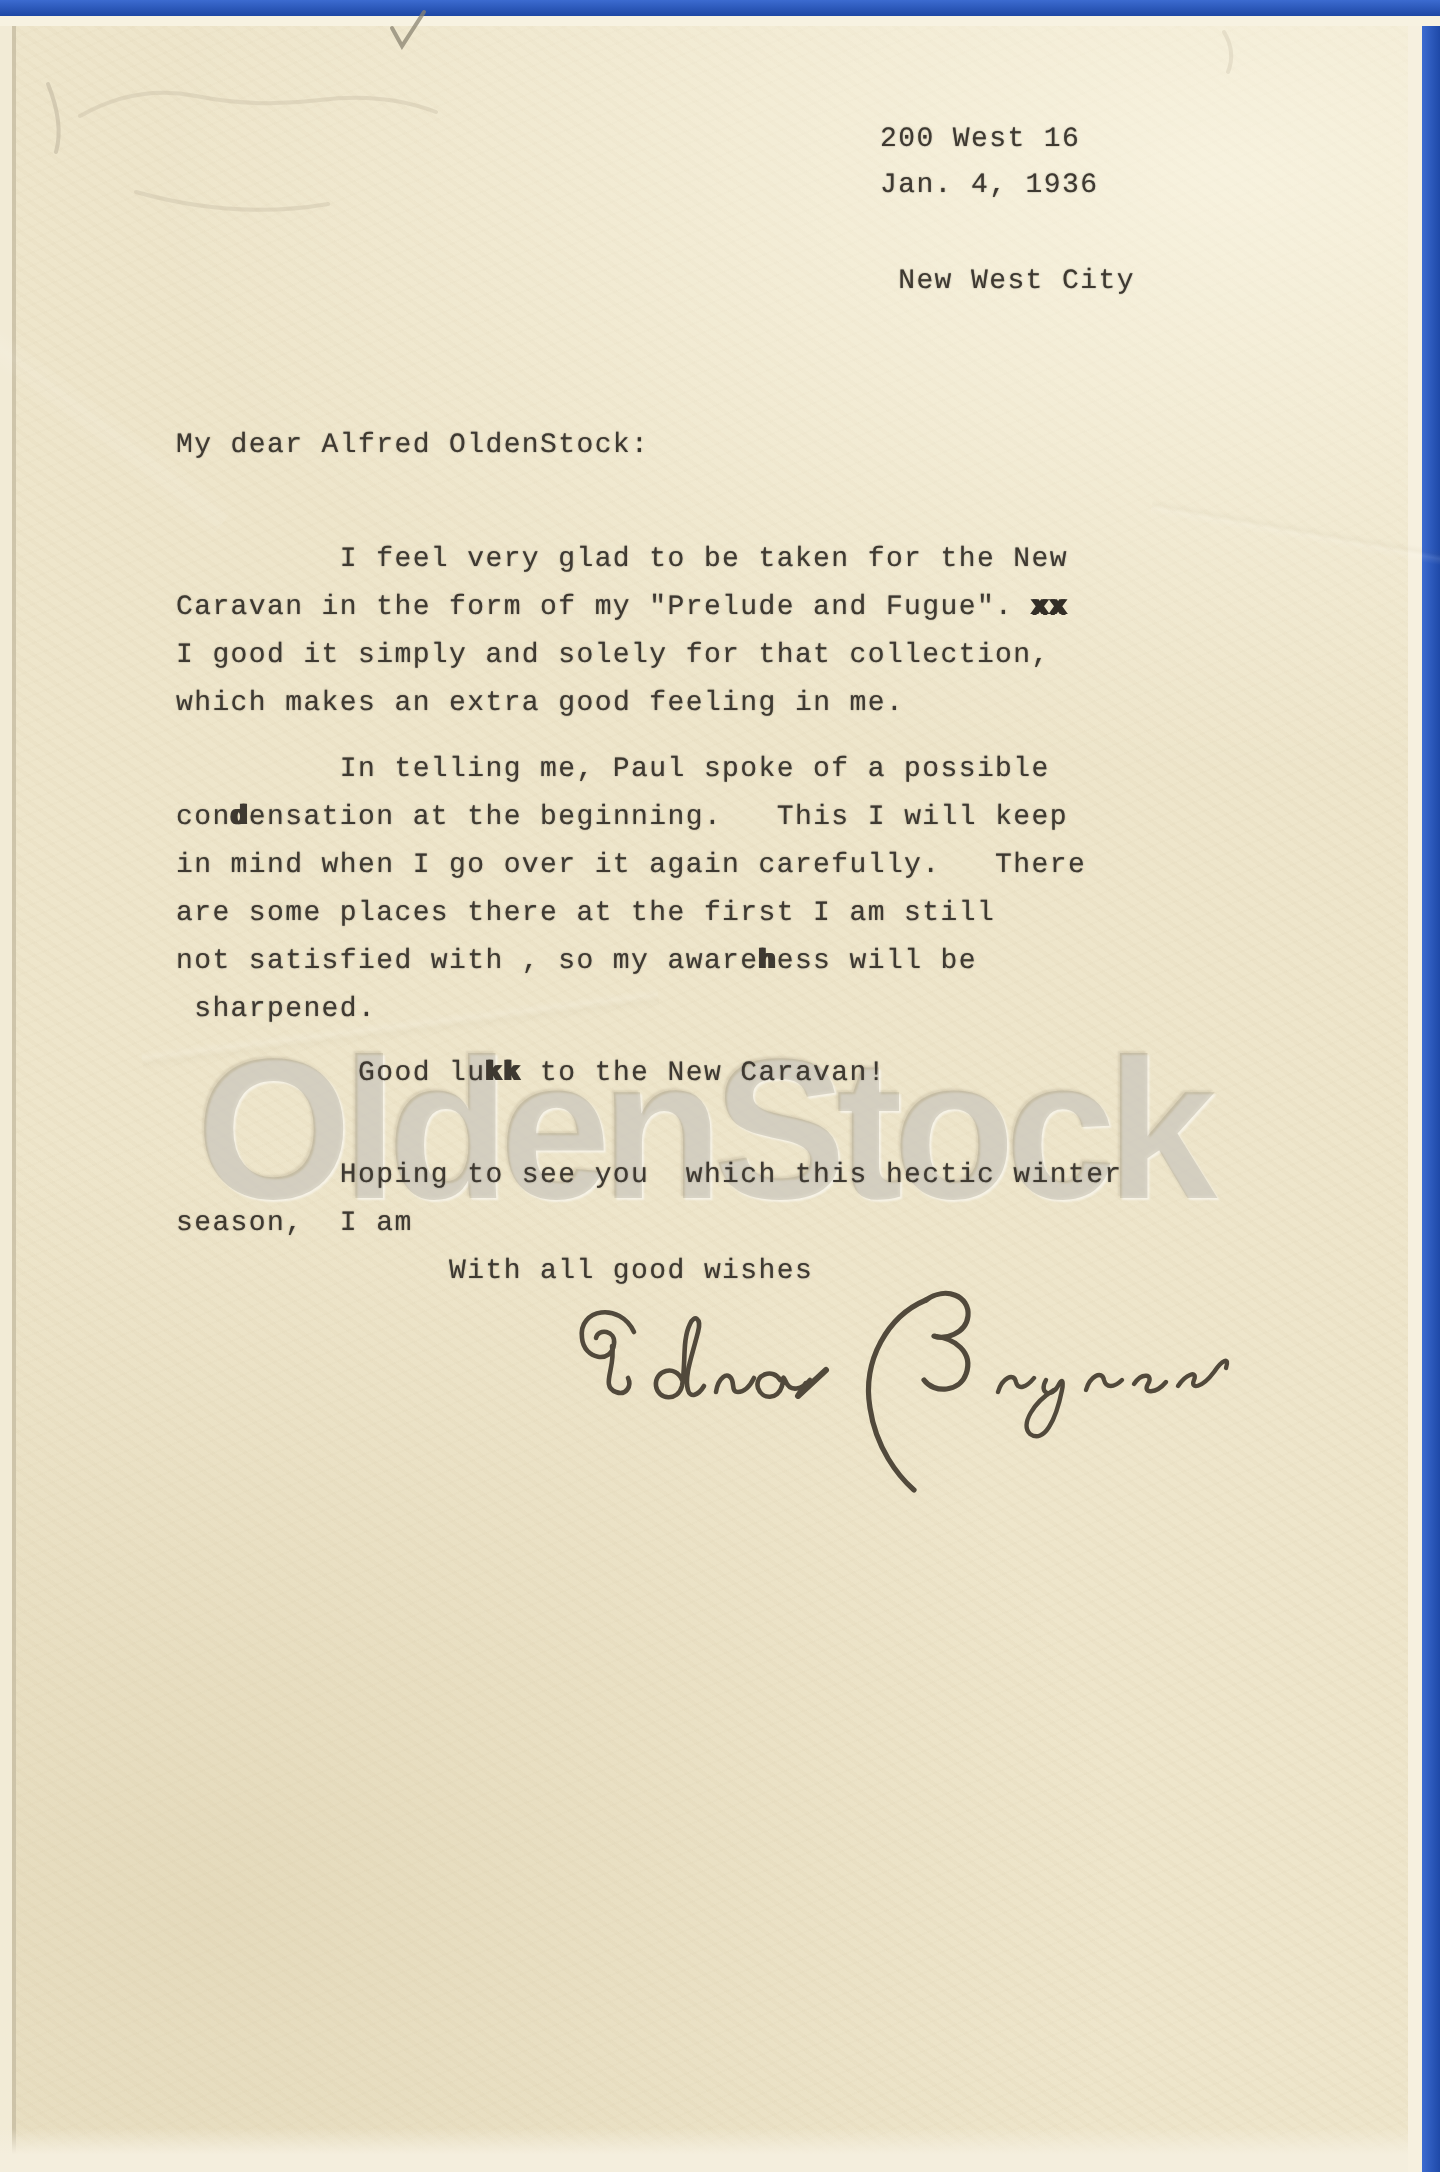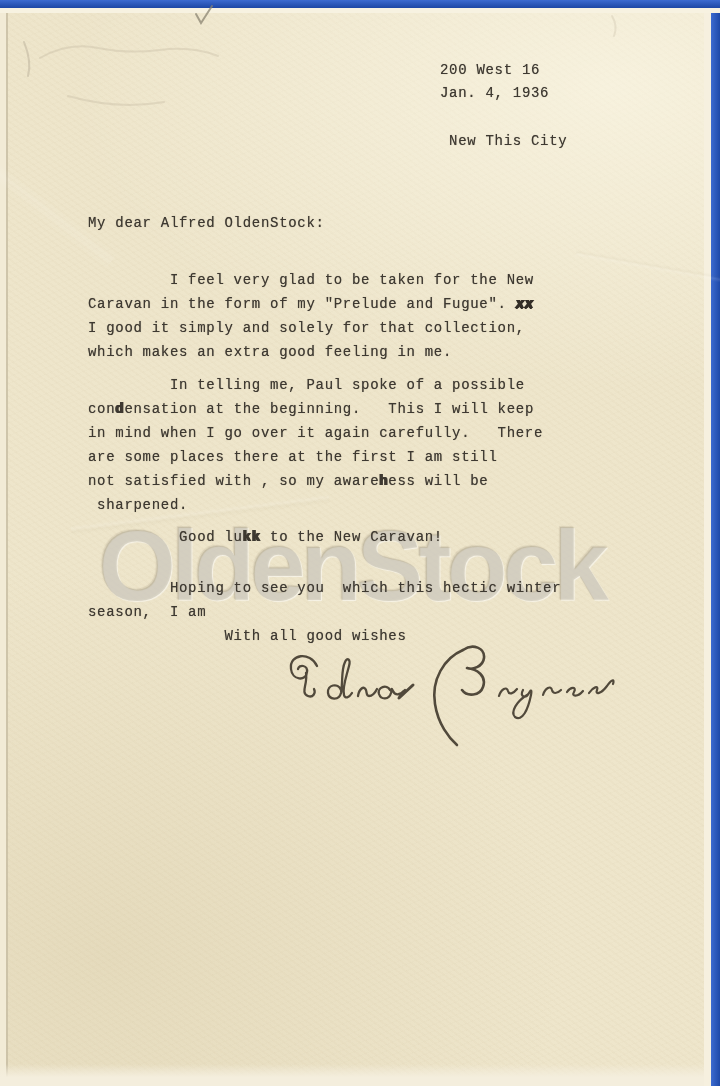--- a/index.html
+++ b/index.html
@@ -31,21 +31,21 @@
   .c2{left:70px;top:498px;width:260px;height:30px;transform:rotate(-7deg);
       background:linear-gradient(rgba(0,0,0,0) 40%,rgba(255,255,255,.22) 50%,rgba(110,95,60,.06) 60%,rgba(0,0,0,0) 72%);}
   .c3{left:-30px;top:150px;width:160px;height:120px;transform:rotate(38deg);
       background:linear-gradient(rgba(0,0,0,0) 45%,rgba(255,255,255,.18) 52%,rgba(0,0,0,0) 60%);}
   
   .tw{position:absolute;left:88px;color:#3e3931;font-size:14px;line-height:24px;
       letter-spacing:0.7px;white-space:pre;text-shadow:0 0 0.7px rgba(62,57,49,.65);}
   .addr{left:440px;line-height:23.5px;}
   .u{text-underline-offset:3px;text-decoration-thickness:1.5px;}
   .xover{font-weight:700;color:#332e27;
-      text-shadow:1px 0 currentColor,-1px 0 currentColor,0 .5px currentColor;font-style:italic;}
+      text-shadow:1px 0 currentColor,-1px 0 currentColor,0 .5px currentColor;}
   .xover2{font-weight:700;text-shadow:.8px 0 currentColor,-.8px 0 currentColor;}
   
   .watermark{position:absolute;left:98px;top:492px;
     font-family:"Liberation Sans",sans-serif;font-weight:700;font-size:100px;
     letter-spacing:-5px;color:rgba(150,142,122,.30);
     text-shadow:1px 1px 1px rgba(255,255,255,.55),-1px -1px 1px rgba(110,100,80,.14);
     pointer-events:none;user-select:none;margin-top:16px;}
   svg{position:absolute;overflow:visible;}
 </style>
 </head>
@@ -69,21 +69,21 @@
     <path d="M196,14 l5,9 l11,-17" fill="none" stroke="#8b8472" stroke-width="2" stroke-linecap="round" opacity="0.75"></path>
     <path d="M24,42 q8,20 4,34" fill="none" stroke="#b9b09a" stroke-width="2" stroke-linecap="round" opacity="0.5"></path>
     <path d="M40,58 q28,-16 58,-10 t62,2 t58,6 m-150,40 q50,14 96,6" fill="none" stroke="#c4bba3" stroke-width="2" stroke-linecap="round" opacity="0.38"></path>
     <path d="M612,16 q6,10 2,20" fill="none" stroke="#c4bba3" stroke-width="2" stroke-linecap="round" opacity="0.3"></path>
   </svg>
 
   <div class="watermark">OldenStock</div>
 
   <div class="tw addr" style="top:12px">
     <div>200 West 16</div>
-    <div> New This City</div>
+    <div> New West City</div>
   </div>
   <div class="tw addr" style="top:82px">Jan. 4, 1936</div>
 
   <div class="tw" style="top:211px">My dear Alfred OldenStock:</div>
 
   <div class="tw" style="top:268px"><div><span>         I feel very glad to be taken for the New</span></div><div><span>Caravan in the form of my "Prelude and Fugue". </span><span class="xover">xx</span></div><div><span>I good it simply and solely for that collection,</span></div><div><span>which makes an </span><span class="u">extra</span><span> good feeling in me.</span></div></div>
   <div class="tw" style="top:373px"><div><span>         In telling me, Paul spoke of a possible</span></div><div><span>con</span><span class="xover2">d</span><span>ensation at the beginning.   This I will keep</span></div><div><span>in mind when I go over it again carefully.   There</span></div><div><span>are some places there at the first I am still</span></div><div><span>not satisfied with , so my aware</span><span class="xover2">h</span><span>ess will be</span></div><div><span> sharpened.</span></div></div>
   <div class="tw" style="top:525px"><div><span>          Good lu</span><span class="xover2">kk</span><span> to the New Caravan!</span></div></div>
   <div class="tw" style="top:576px"><div><span>         Hoping to see you  which this hectic winter</span></div><div><span>season,  I am</span></div><div><span>               With all good wishes</span></div></div>
 

